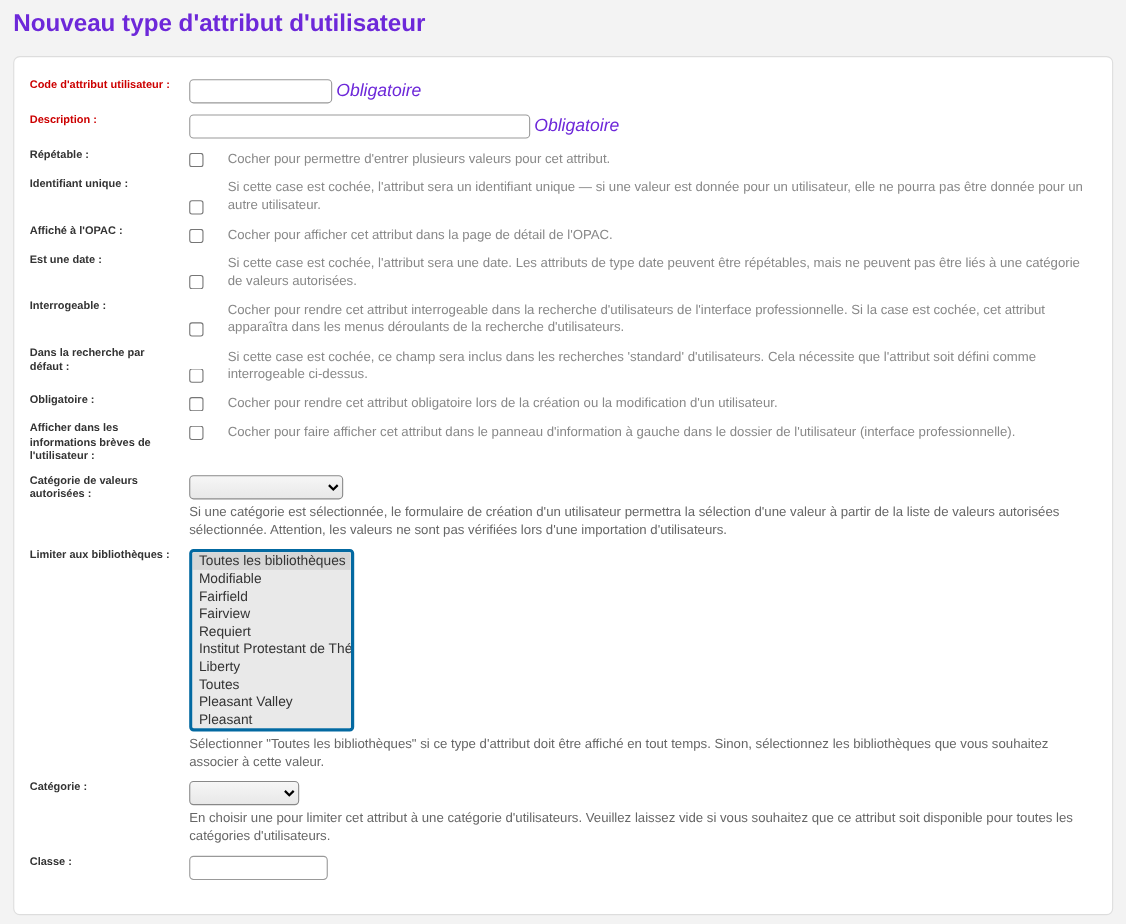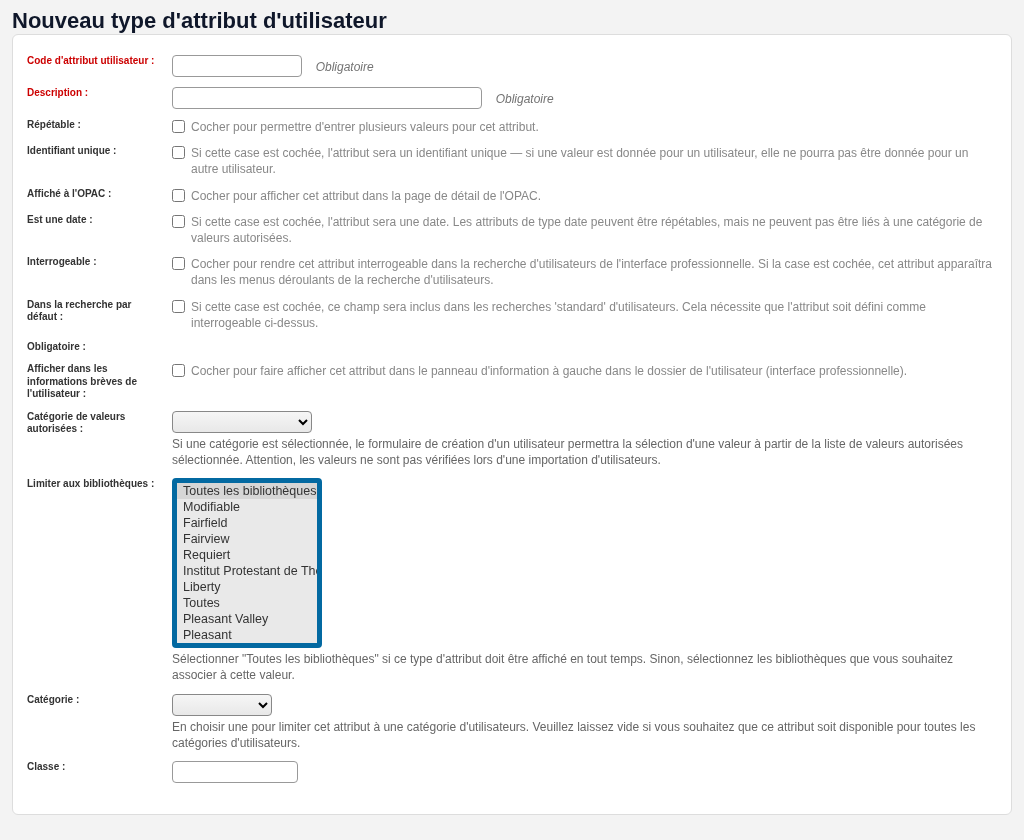--- a/index.html
+++ b/index.html
@@ -1,35 +1,35 @@
 <!DOCTYPE html>
 <html><head>
 <meta charset="utf-8">
 <style>
 * { box-sizing: border-box; margin: 0; padding: 0; }
 body { font-family: Arial, Helvetica, sans-serif; font-size: 13px; color: #333; background: #f3f3f3; }
 .page { padding: 8px 12px; }
-h1 { font-size: 22px; font-weight: bold; margin-bottom: 0; color: #0f172a; }
+h1 { font-size: 22px; font-weight: bold; margin-bottom: 17px; color: #6d28d9; }
 .form-panel { background: #fff; border: 1px solid #ddd; border-radius: 6px; padding: 20px 14px 18px 14px; }
 .row { display: flex; align-items: flex-start; margin-bottom: 10px; }
 .label-col { width: 145px; padding-right: 10px; font-weight: bold; color: #333; font-size: 10px; line-height: 1.25; }
 .required .label-col { color: #CC0000; }
 .value-col { flex: 1; }
 .text-input { border: 1px solid #999; border-radius: 4px; height: 22px; padding: 2px 6px; font-size: 13px; }
 .w-code { width: 130px; }
 .w-desc { width: 310px; }
 .w-class { width: 126px; }
-.required-tag { color: #737373; font-style: italic; font-size: 12px; margin-left: 10px; }
-.check-row { display: flex; align-items: flex-start; gap: 6px; }
+.required-tag { color: #6d28d9; font-style: italic; font-size: 16px; }
+.check-row { display: flex; align-items: flex-end; gap: 22px; }
 .check-row input[type="checkbox"] { margin-top: 1px; }
 .hint { color: #888; font-size: 12px; line-height: 1.35; }
 .hint-below { color: #666; font-size: 12px; margin-top: 3px; line-height: 1.35; }
 select.small { border: 1px solid #888; border-radius: 4px; background: linear-gradient(#f6f6f6,#e8e8e8); height: 22px; min-width: 140px; font-size: 13px; }
 select.cat { min-width: 100px; }
-.multiselect { width: 150px; border: 5px solid #0369a1; border-radius: 4px; background: #e9e9e9; font-size: 12.5px; overflow-y: auto; }
+.multiselect { width: 150px; border: 3px solid #0369a1; border-radius: 4px; background: #e9e9e9; font-size: 12.5px; overflow-y: auto; }
 .multiselect .opt { padding: 1px 6px; color: #333; white-space: nowrap; }
 .multiselect .opt.selected { background: #d6d6d6; }
 </style>
 </head>
 <body>
 
 <div class="page">
   <h1>Nouveau type d'attribut d'utilisateur</h1>
 
   <div class="form-panel">
@@ -94,20 +94,24 @@
     <div class="row">
       <div class="label-col">Dans la recherche par défaut&nbsp;:</div>
       <div class="value-col check-row">
         <input type="checkbox" style="">
         <span class="hint">Si cette case est cochée, ce champ sera inclus dans les recherches 'standard' d'utilisateurs. Cela nécessite que l'attribut soit défini comme interrogeable ci-dessus.</span>
       </div>
     </div>
 
     <div class="row">
       <div class="label-col">Obligatoire&nbsp;:</div>
+      <div class="value-col check-row">
+        <input type="checkbox" style="">
+        <span class="hint">Cocher pour rendre cet attribut obligatoire lors de la création ou la modification d'un utilisateur.</span>
+      </div>
     </div>
 
     <div class="row">
       <div class="label-col">Afficher dans les informations brèves de l'utilisateur&nbsp;:</div>
       <div class="value-col check-row">
         <input type="checkbox" style="">
         <span class="hint">Cocher pour faire afficher cet attribut dans le panneau d'information à gauche dans le dossier de l'utilisateur (interface professionnelle).</span>
       </div>
     </div>
 

